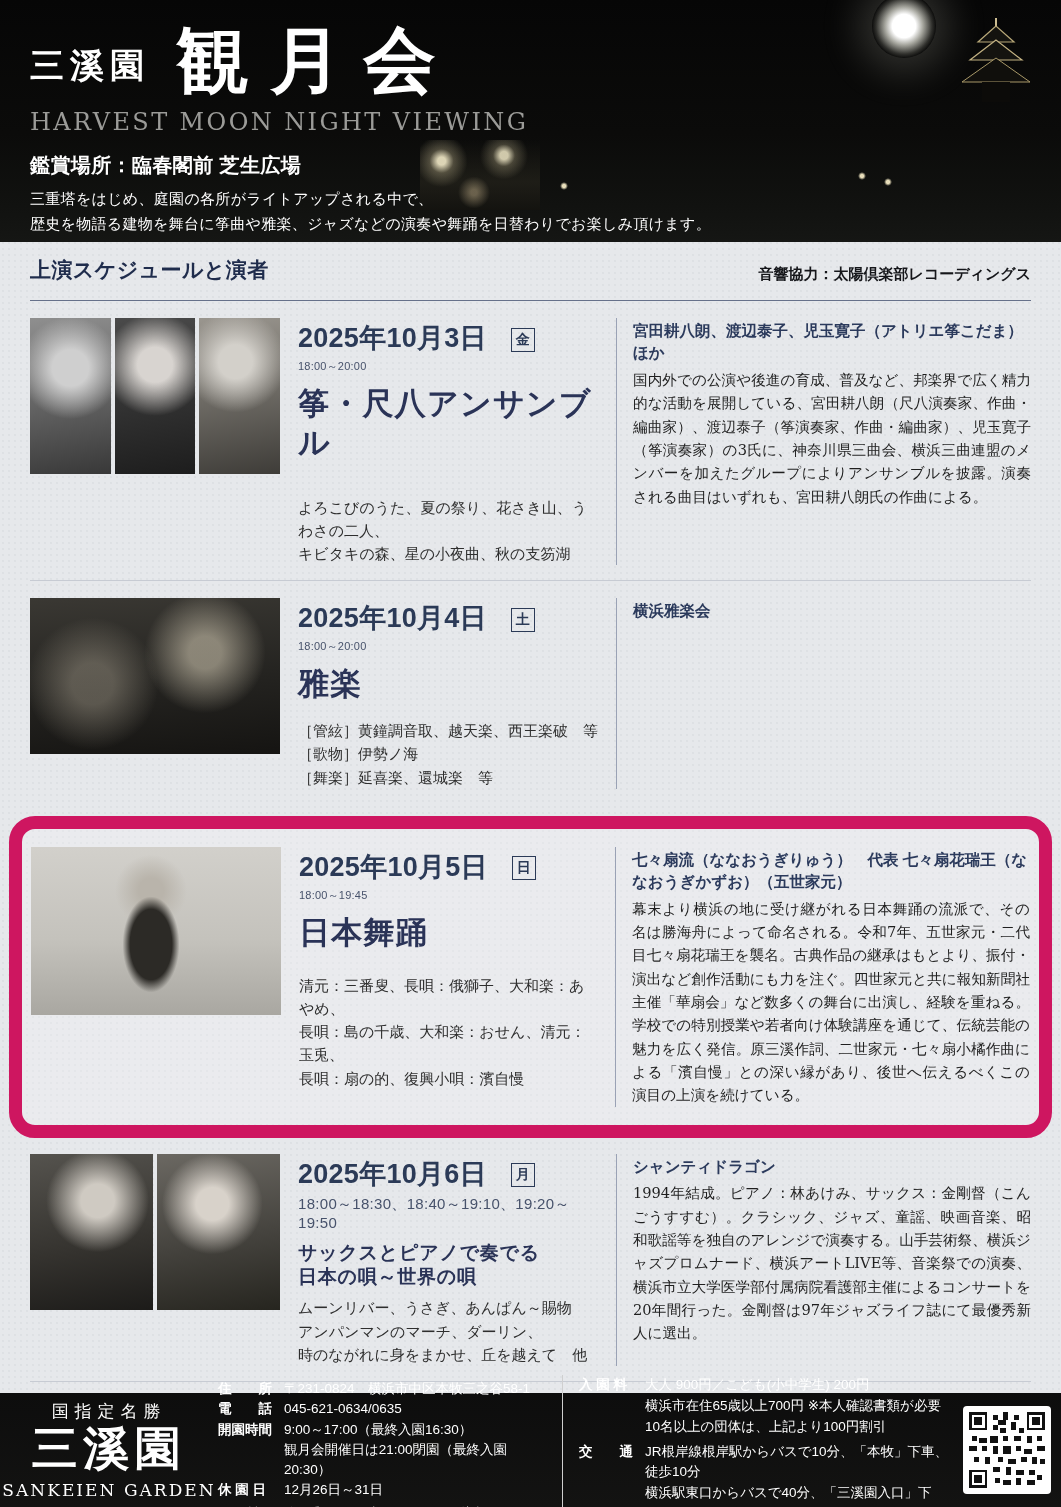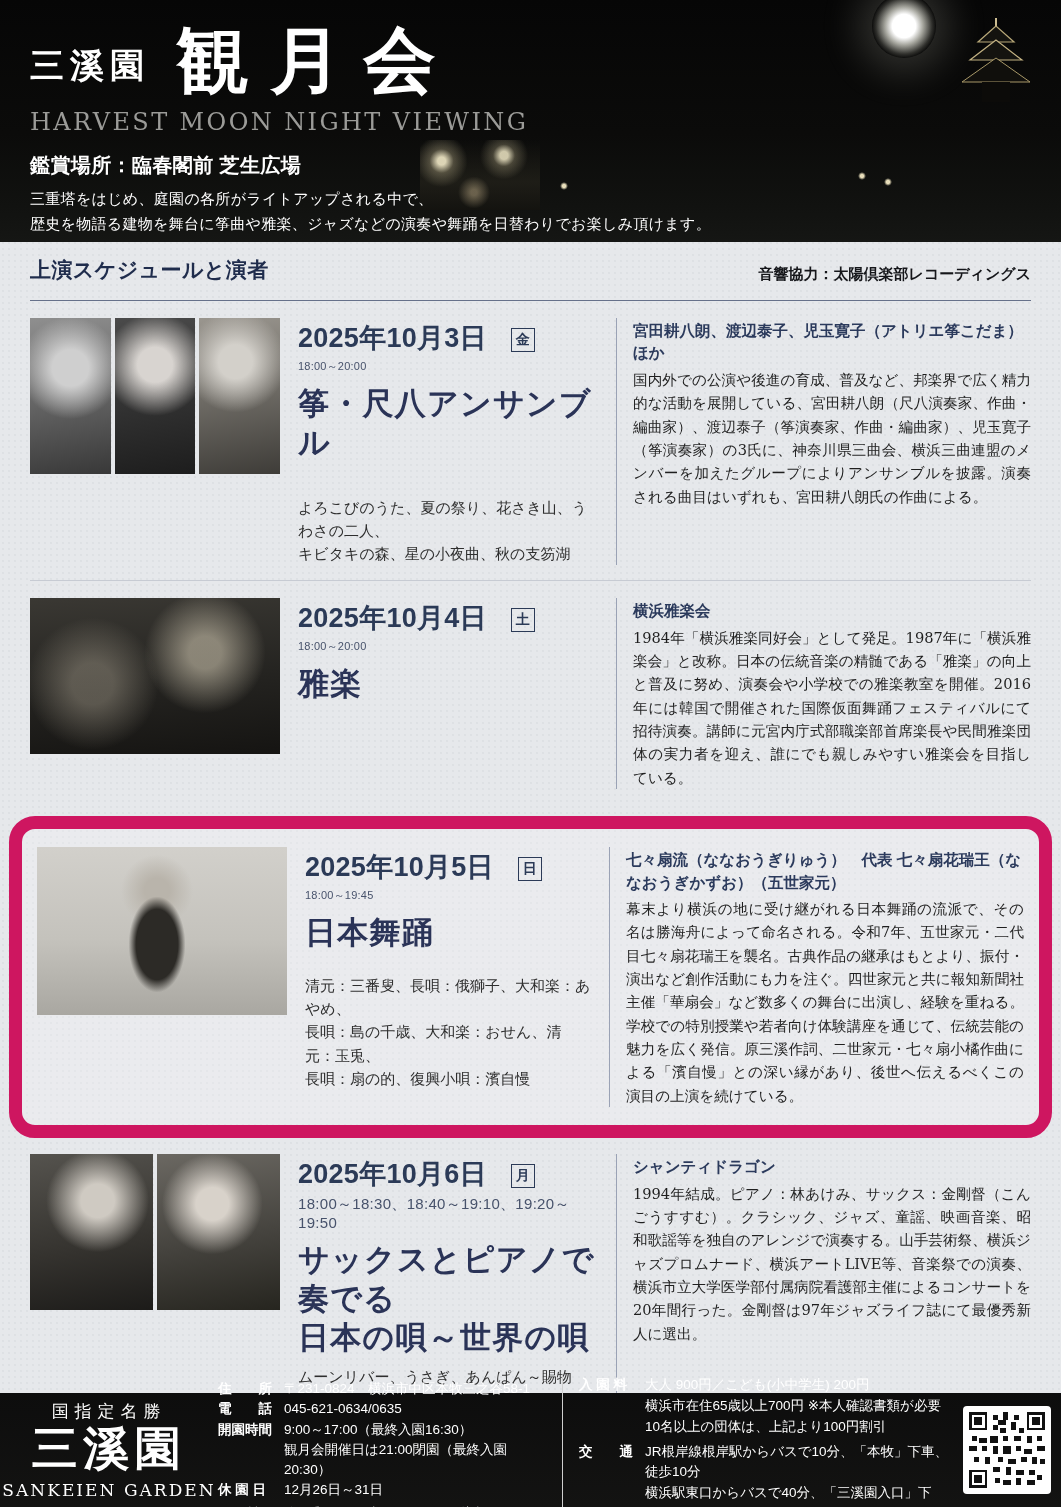--- a/index.html
+++ b/index.html
@@ -113,40 +113,40 @@
     width:22px;height:22px;border:1.5px solid #2b3a57;color:#2b3a57;
     font-size:14px;font-weight:700;margin-top:3px;
   }
   .etime{font-size:11px;color:#47526b;margin-top:3px;letter-spacing:.02em;}
   .etime.small{font-size:15px;}
   .etitle{
     font-family:"DejaVu Serif","Liberation Serif",serif;
     font-size:31px;font-weight:700;color:#2a3357;margin:10px 0 0 0;
     letter-spacing:.04em;white-space:pre-line;line-height:1.25;
   }
-  .etitle.t-small{font-size:31px;font-family:Liberation Serif, serif;}
+  .etitle.t-small{font-size:19px;font-family:Liberation Serif, serif;}
   .program{font-size:15px;color:#2e2e2e;margin-top:16px;line-height:1.55;white-space:pre-line;}
   .program.tight{margin-top:8px;}
 
   .rightcol{
     width:398px;min-width:398px;
     border-left:1px solid #9aa2b5;
     padding-left:16px;padding-top:2px;
   }
   .performer{font-size:15.5px;font-weight:700;color:#2b3a5c;line-height:1.45;white-space:pre-line;}
   .bio{
     font-family:"DejaVu Serif","Liberation Serif",serif;
     font-size:14.6px;color:#1f1f1f;line-height:1.6;text-align:justify;margin-top:3px;
   }
 
   .highlight{
     border:13px solid #ce1660;
     border-radius:26px;
     margin:12px -21px 10px -21px;
-    padding:10px 15px;
+    padding:10px 9px;
     background:rgba(240,242,244,.35);
   }
   .highlight .entry{border-bottom:none;padding:8px 0;}
   .highlight .photo{height:168px;}
 
   
   .footer{
     position:absolute;left:0;right:0;bottom:0;height:114px;
     background:linear-gradient(180deg,#0d0d0d,#131312);
     color:#fff;display:flex;align-items:center;
@@ -235,24 +235,26 @@
       <div class="photo">
         <div class="panel p-gagaku"></div>
       </div>
       <div class="mid">
         <div class="date-row">
           <span class="edate">2025年10月4日</span>
           <span class="daybox">土</span>
         </div>
         <div class="etime">18:00～20:00</div>
         <div class="etitle">雅楽</div>
+        <div class="program">［管絃］黄鐘調音取、越天楽、西王楽破　等
+［歌物］伊勢ノ海
+［舞楽］延喜楽、還城楽　等</div>
       </div>
       <div class="rightcol">
         <div class="performer">横浜雅楽会</div>
-        <div class="bio">1984年「横浜雅楽同好会」として発足。1987年に「横浜雅楽会」と改称。日本の伝統音楽の精髄である「雅楽」の向上と普及に努め、演奏会や小学校での雅楽教室を開催。2016年には韓国で開催された国際仮面舞踊フェスティバルにて招待演奏。講師に元宮内庁式部職楽部首席楽長や民間雅楽団体の実力者を迎え、誰にでも親しみやすい雅楽会を目指している。</div>
       </div>
     </div>
 
     <div class="highlight">
       <div class="entry">
         <div class="photo">
           <div class="panel p-dance"></div>
         </div>
         <div class="mid">
           <div class="date-row">

